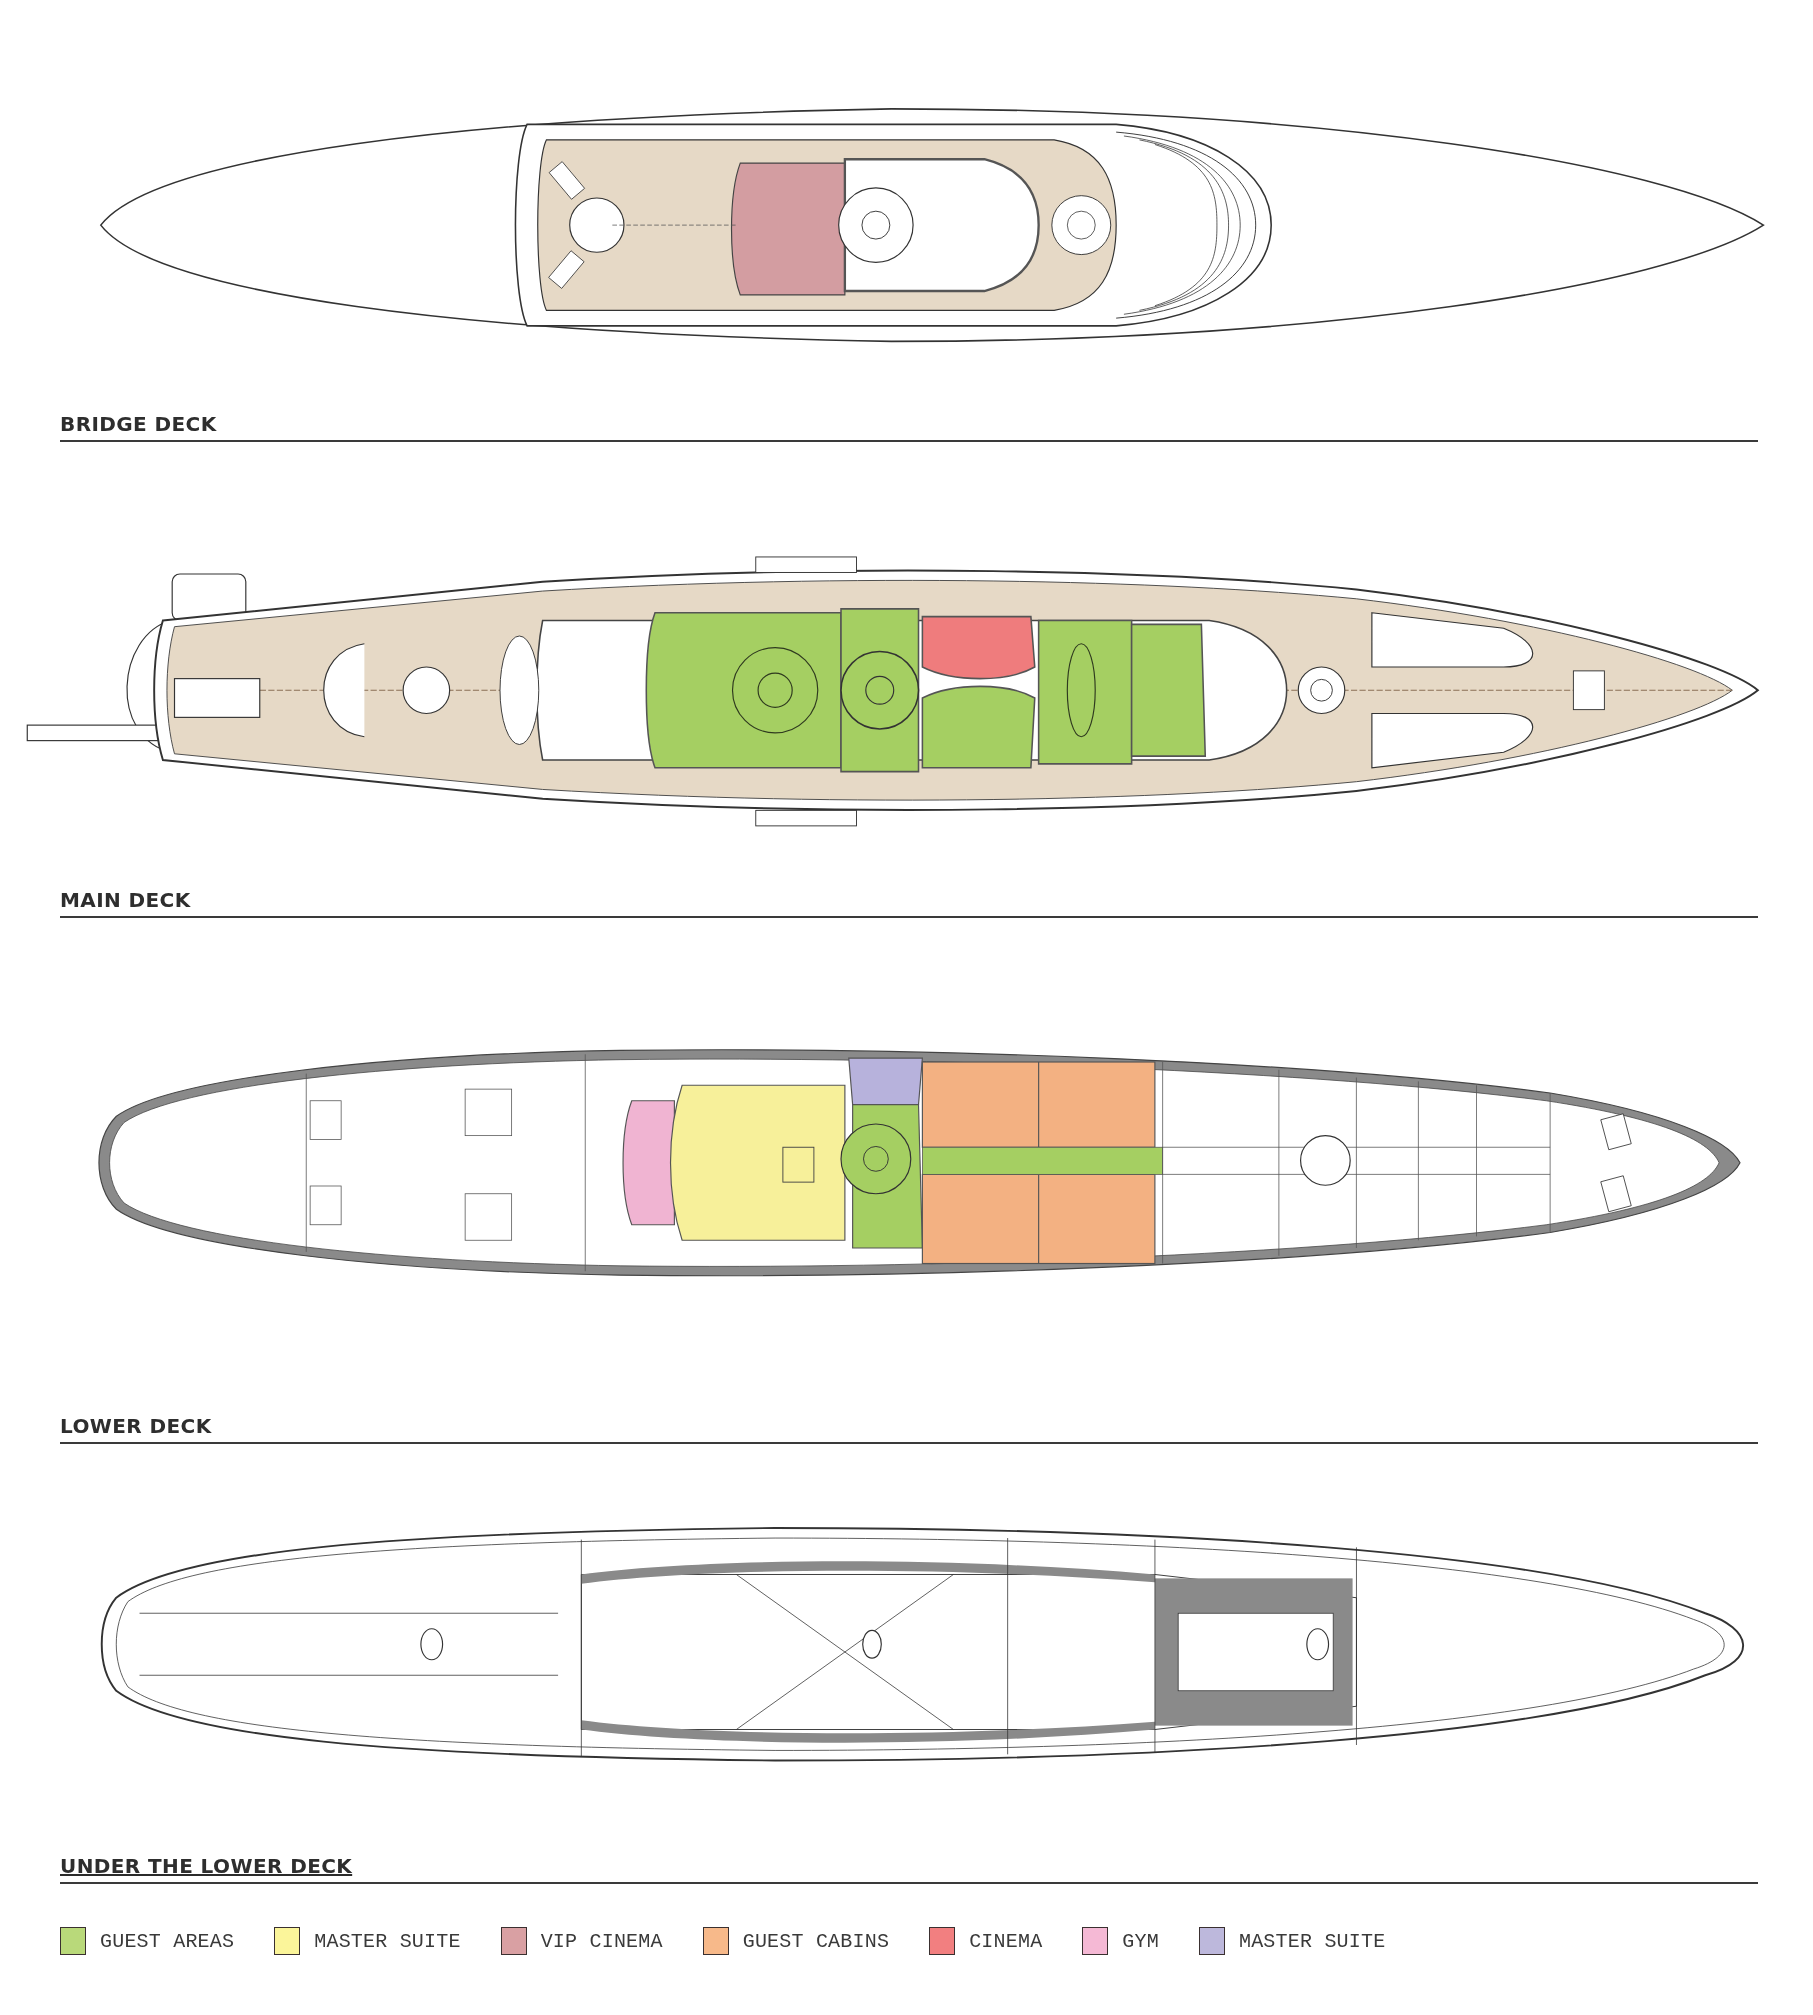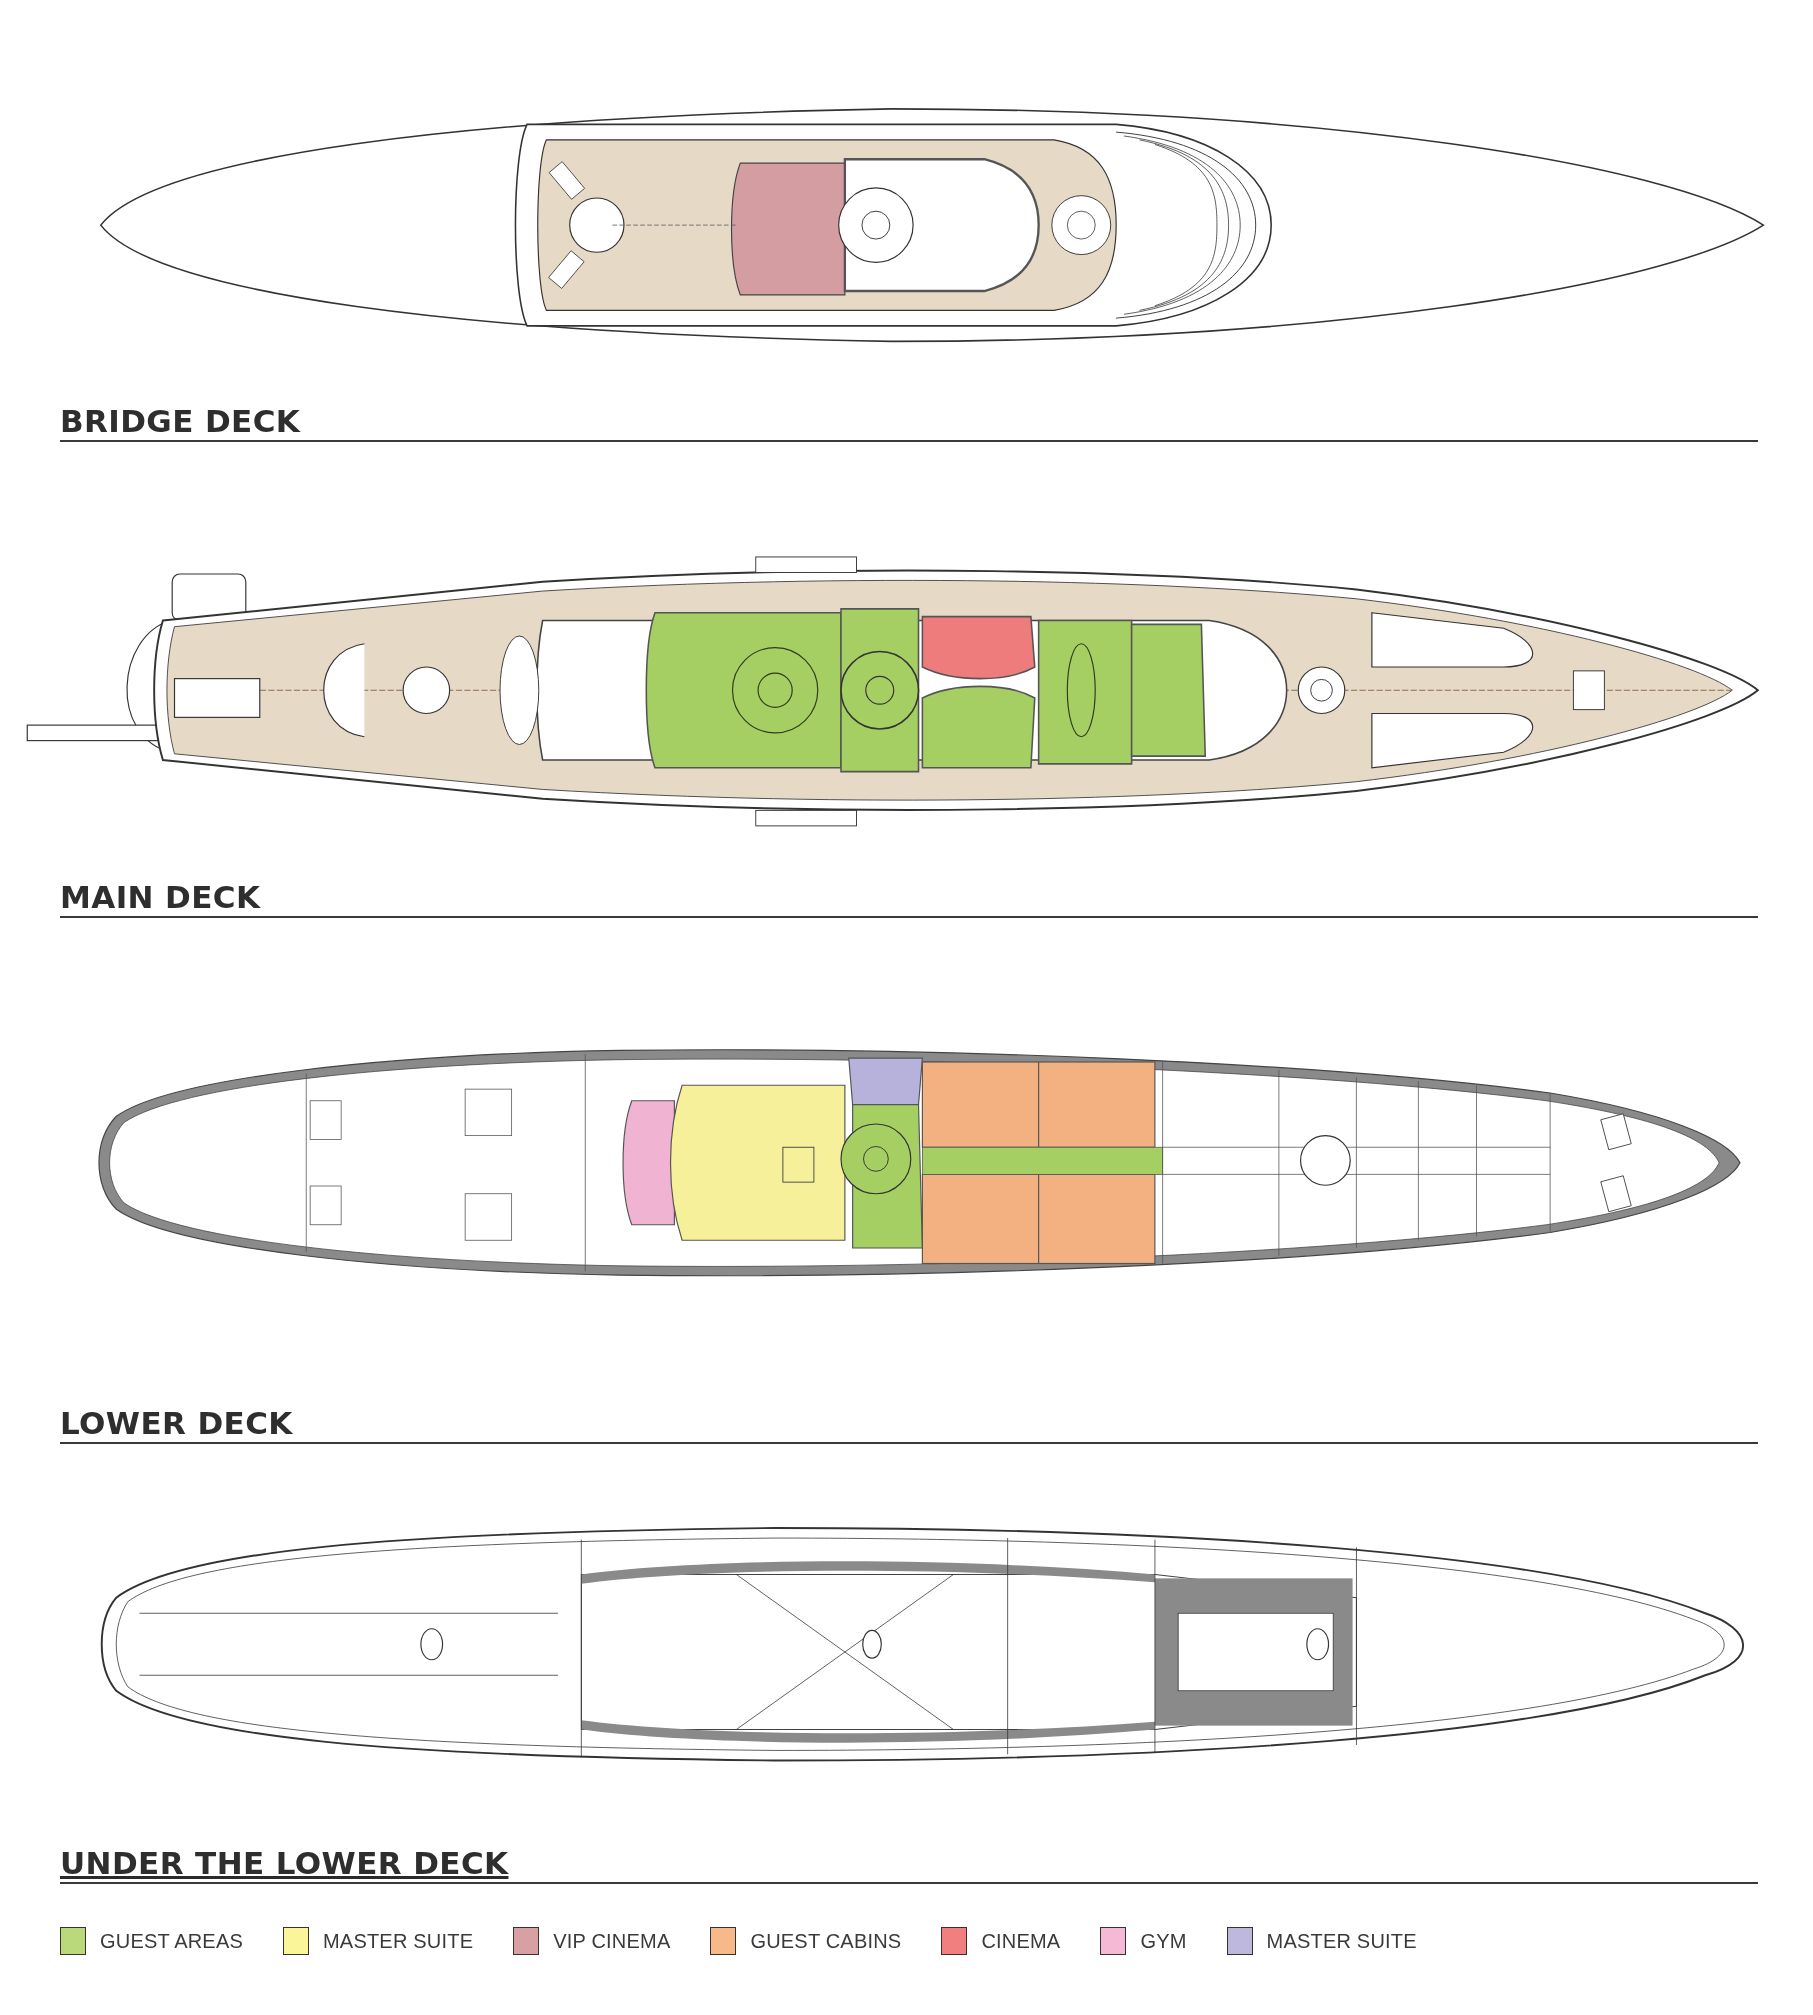--- a/index.html
+++ b/index.html
@@ -1,25 +1,25 @@
 <!DOCTYPE html>
 <html style="font-size:12.4px"><head>
 <meta charset="utf-8">
 <style>
   html,body{margin:0;padding:0;background:#ffffff;}
   body{width:1813px;height:2015px;position:relative;overflow:hidden;font-family:"Liberation Sans",sans-serif;color:#2b2b2b;}
   .plan{position:absolute;left:0;width:1813px;}
   .plan svg{display:block;}
   .deck-heading{position:absolute;left:60px;width:1698px;}
-  .deck-title{font-family:"DejaVu Sans",sans-serif;font-weight:bold;font-size:31px;letter-spacing:0.4px;color:#2e2e2e;line-height:1;}
+  .deck-title{font-family:"DejaVu Sans",sans-serif;font-weight:bold;font-size:20px;letter-spacing:0.4px;color:#2e2e2e;line-height:1;margin-top:8px;}
   .deck-rule{position:absolute;left:0;right:0;height:1.6px;background:#3a3a3a;}
   .legend{position:absolute;left:60px;top:1927px;display:flex;align-items:center;}
   .legend-item{display:flex;align-items:center;margin-right:40px;}
   .swatch{width:26px;height:28px;border:1.6px solid #3a3030;box-sizing:border-box;margin-right:14px;}
-  .legend-label{font-family:Liberation Sans, sans-serif;font-size:20px;font-weight:300;color:#3a3a3a;letter-spacing:0.2px;}
+  .legend-label{font-family:Liberation Mono, monospace;font-size:20px;font-weight:300;color:#3a3a3a;letter-spacing:0.2px;}
 </style>
 </head>
 <body>
 
 <div class="plan" style="top:101px;height:256px;">
   <svg width="1813" height="256" viewBox="0 130 2339 330">
 
     <path d="M130,290 C200,200 600,150 1150,140 C1700,140 2150,210 2275,290 C2150,370 1700,440 1150,440 C600,430 200,380 130,290 Z" fill="#fff" stroke="#333" stroke-width="2"></path>
 
     <path d="M680,160 L1440,160 C1560,170 1640,220 1640,290 C1640,360 1560,410 1440,420 L680,420 C660,380 660,200 680,160 Z" fill="#fff" stroke="#333" stroke-width="2"></path>

